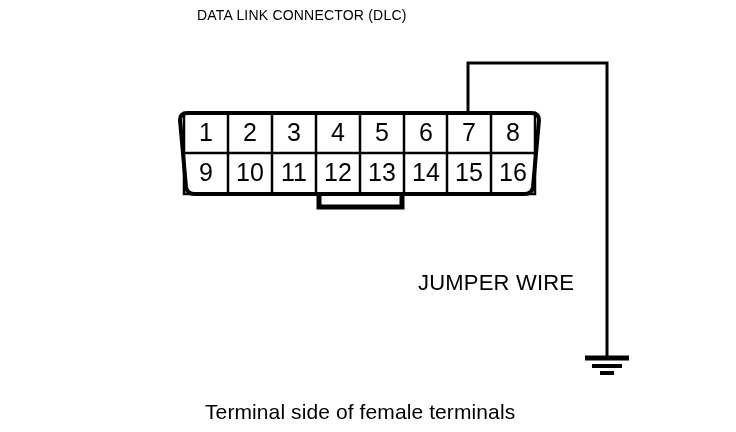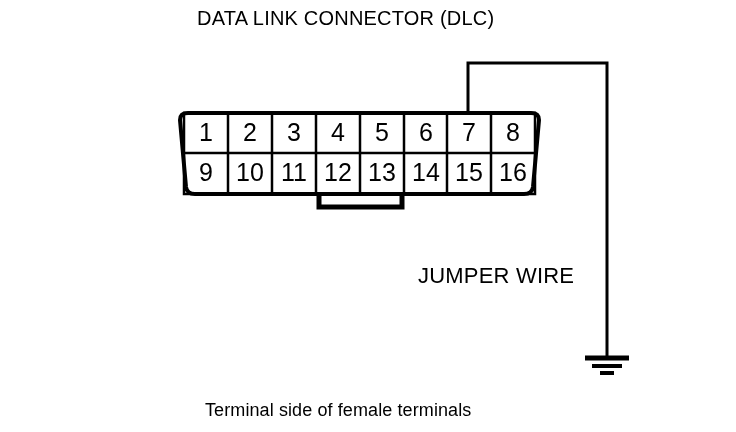--- a/index.html
+++ b/index.html
@@ -66,39 +66,39 @@
     dominant-baseline: middle;
   }
   .label {
     position: absolute;
     font-family: "Liberation Sans", sans-serif;
     color: #000000;
     white-space: nowrap;
     line-height: 1;
   }
   #title-label {
-    font-size: 20px;
+    font-size: 14px;
     left: 197px;
     top: 8px;
     letter-spacing: 0.2px;
   }
   #kline-label {
     font-size: 22px;
     left: 266px;
     top: 71px;
     letter-spacing: 0.2px;
   }
   #jumper-wire-label {
     font-size: 22px;
     left: 418px;
-    top: 265px;
+    top: 272px;
     letter-spacing: 0.2px;
   }
   #caption-label {
-    font-size: 18px;
+    font-size: 21px;
     left: 205px;
     top: 401px;
     letter-spacing: 0.1px;
   }
 </style>
 </head>
 <body>
 
 <div id="diagram-root">
 

